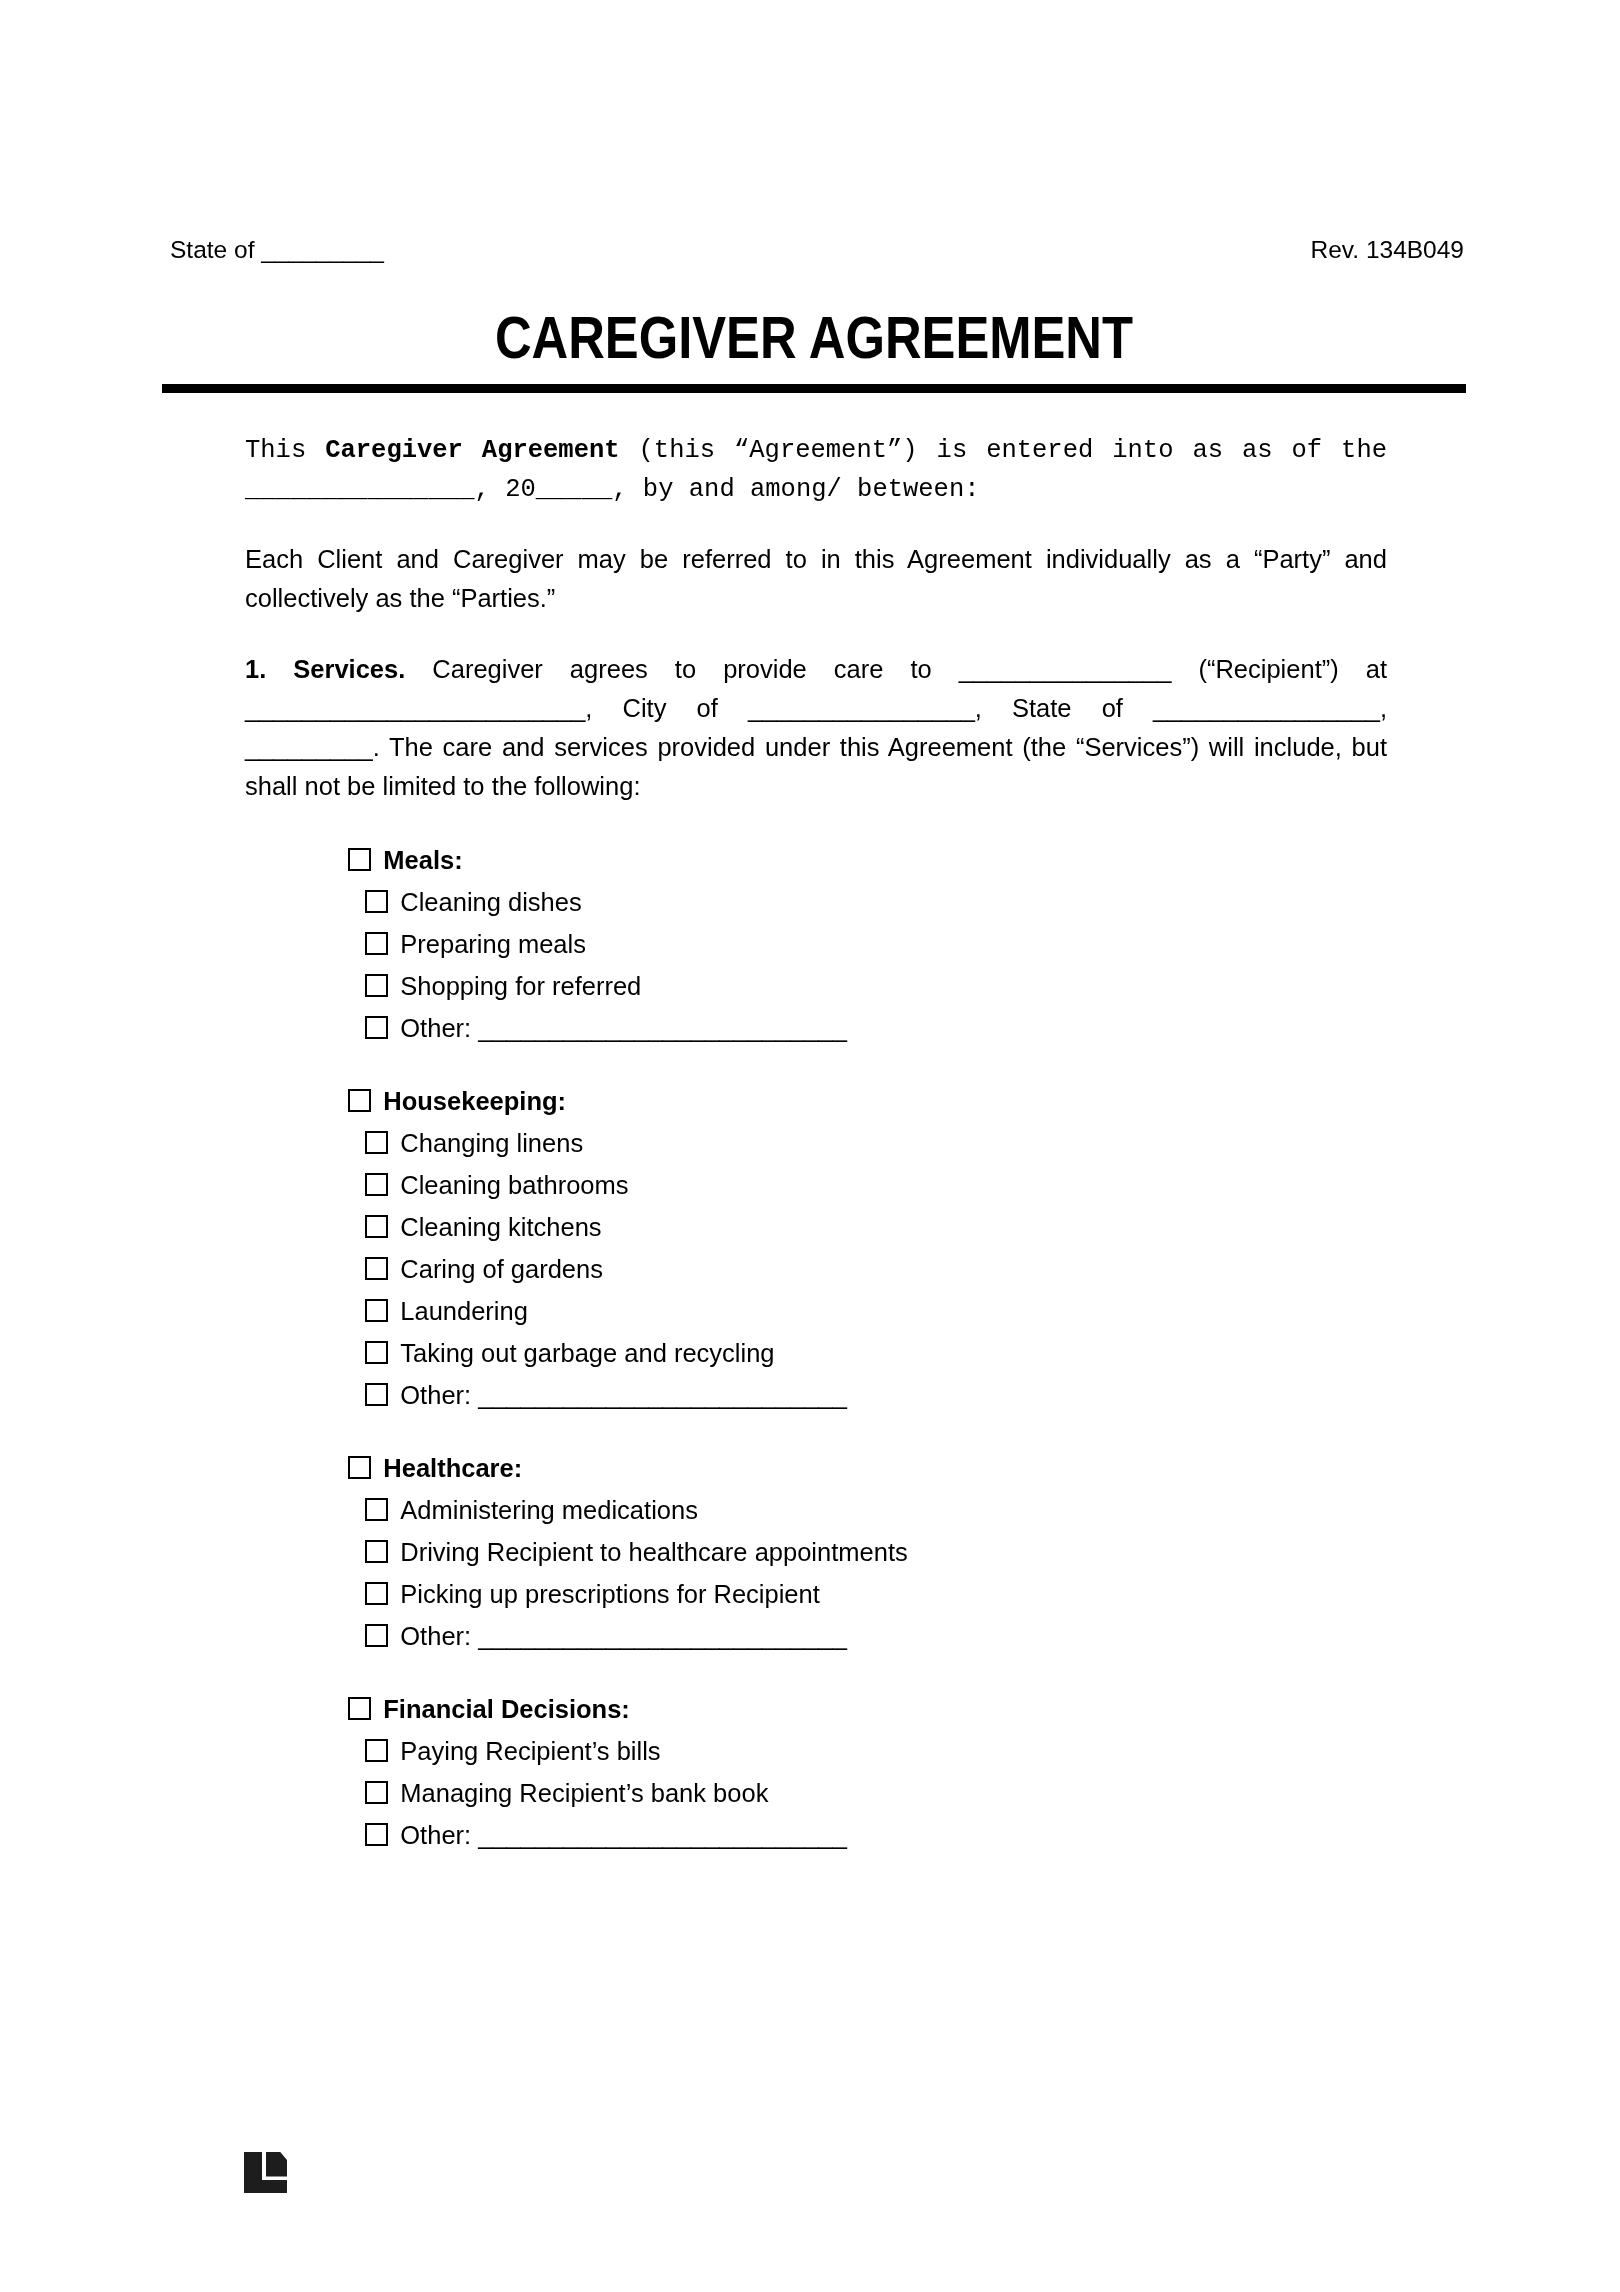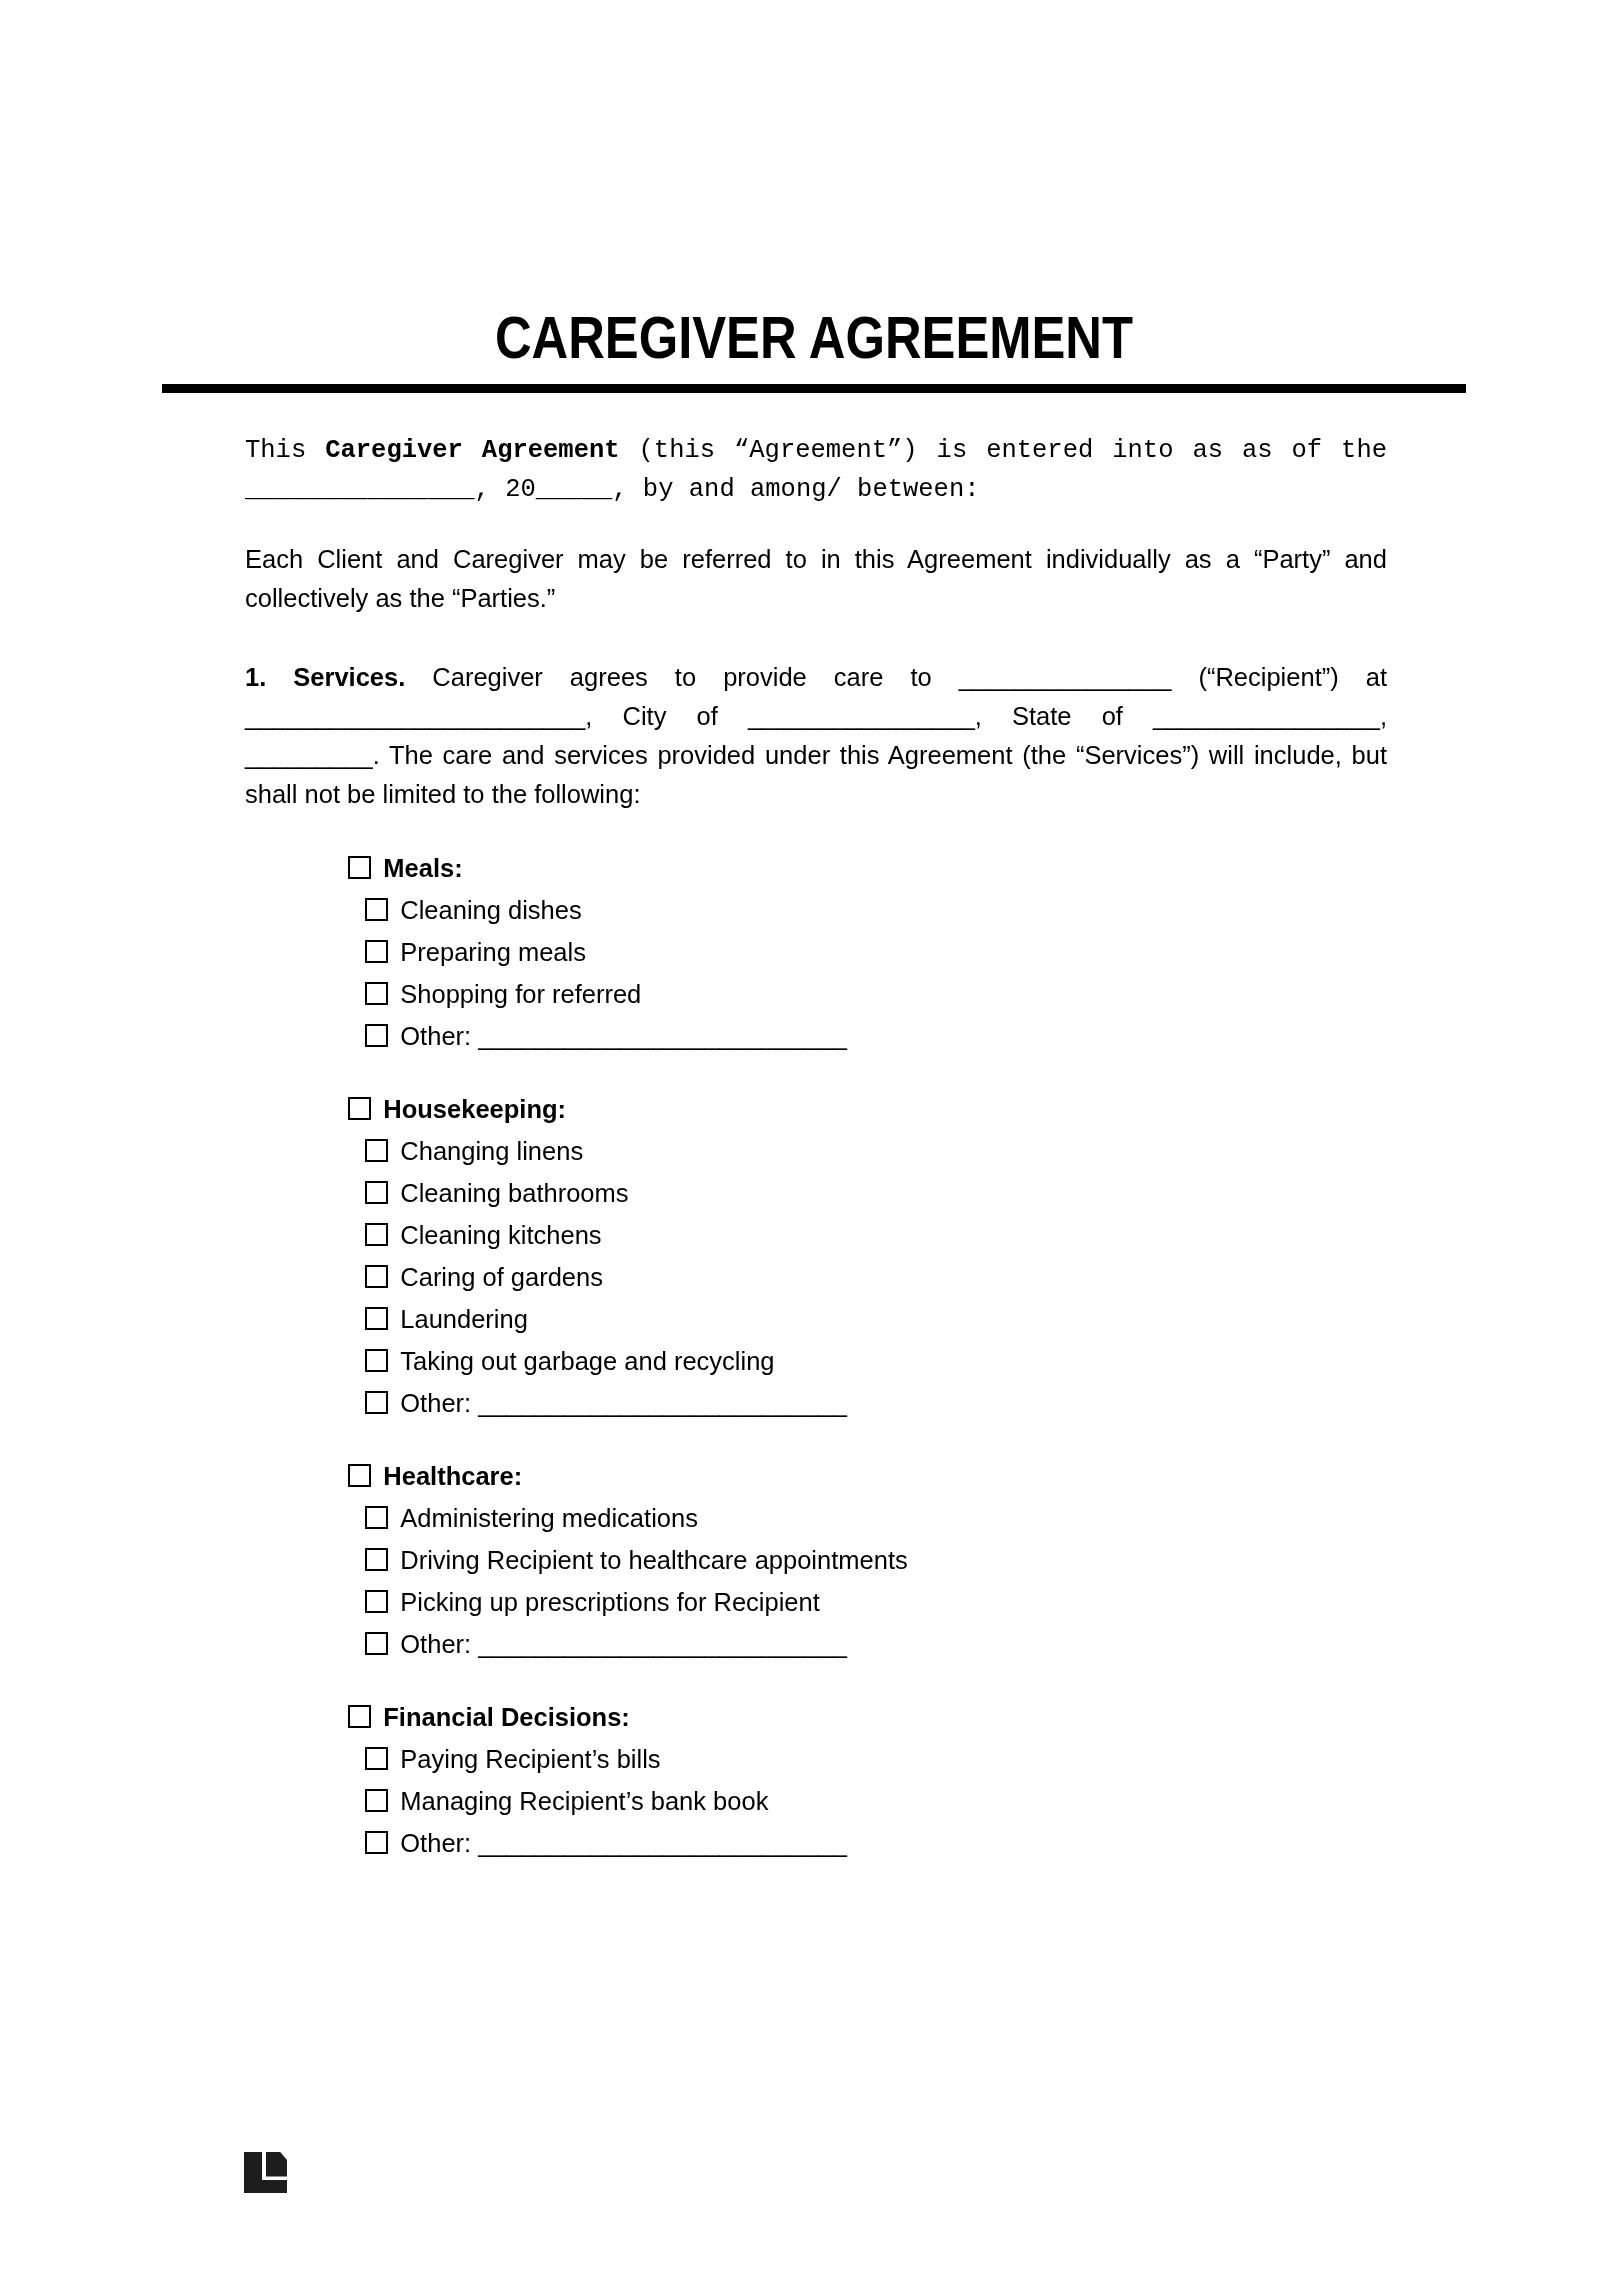--- a/index.html
+++ b/index.html
@@ -33,21 +33,21 @@
   }
   .doc-body {
     position:absolute; top:431px; left:245px; width:1142px;
   }
   .doc-body p {
     margin:0; text-align:justify; line-height:39px;
   }
   p.p-intro     { margin-bottom:31px;font-family:Liberation Mono, monospace; }
   p.p-client    { margin-bottom:22.5px; }
   p.p-caregiver { margin-bottom:24.5px; }
-  p.p-parties   { margin-bottom:40px; }
+  p.p-parties   { margin-bottom:32px; }
   p.p-services  { margin-bottom:33px; }
   .group { margin-bottom:31px; }
   .group-head {
     margin-left:103px; line-height:42px; font-weight:bold;
   }
   .item {
     margin-left:120px; line-height:42px;
   }
   .cb {
     display:inline-block; width:18.6px; height:18.6px;
@@ -60,20 +60,24 @@
   .logo .lg-s {
     position:absolute; left:21.6px; top:0; width:21.6px; height:24.5px; background:#1d1d1d;
     clip-path:polygon(0 0, 68% 0, 100% 34%, 100% 100%, 0 100%);
   }
 </style>
 </head>
 <body>
 
 <div class="page">
 
+  <div class="header-row">
+    <span>State of _________</span>
+    <span>Rev. 134B049</span>
+  </div>
 
   <div class="title-wrap">
     <span class="title">CAREGIVER AGREEMENT</span>
   </div>
   <div class="rule"></div>
 
   <div class="doc-body">
 
     <p class="p-intro"><span>This </span><b>Caregiver Agreement</b><span> (this “Agreement”) is entered into as as of the _______________, 20_____, by and among/ between:</span></p>
 

